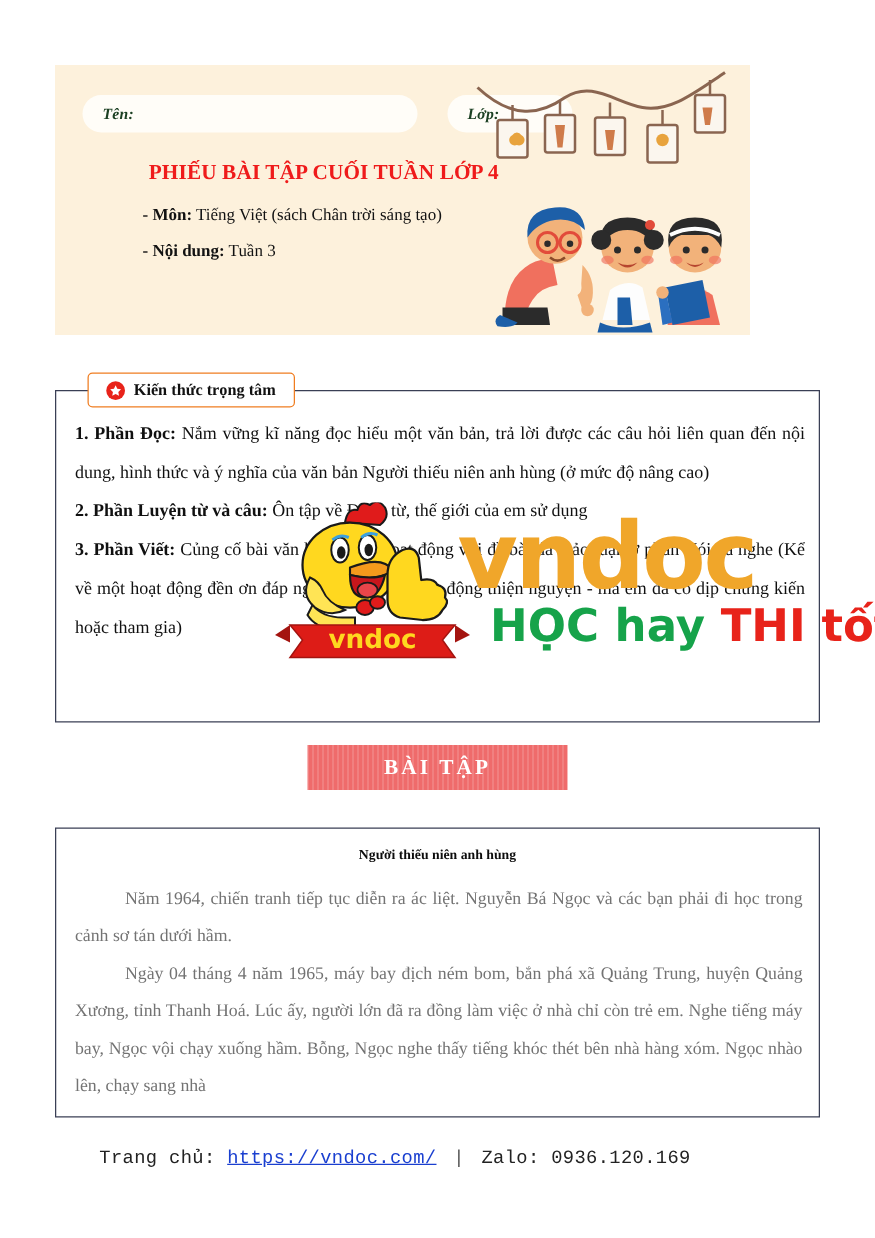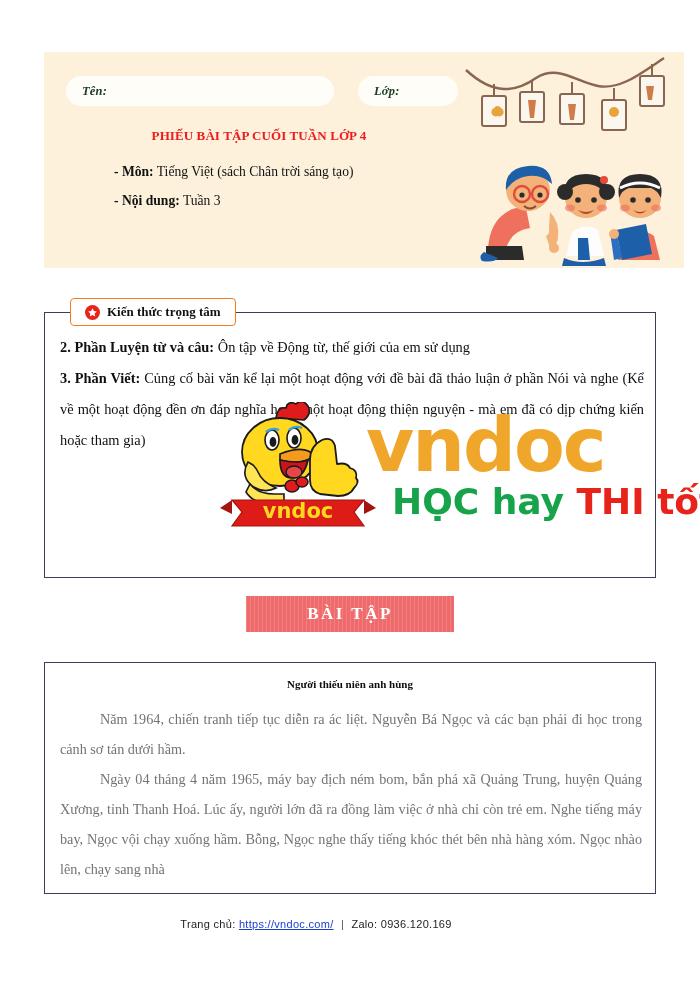--- a/index.html
+++ b/index.html
@@ -18,21 +18,21 @@
     width: 700px;
     height: 990px;
     background: #ffffff;
   }
 
   
   .header-panel {
     position: absolute;
     left: 44px;
     top: 52px;
-    width: 640px;
+    width: 556px;
     height: 216px;
     background: #fdf1dc;
     overflow: hidden;
   }
 
   .field-row {
     position: absolute;
     left: 22px;
     top: 24px;
     width: 570px;
@@ -60,21 +60,21 @@
   }
 
   .doc-title {
     position: absolute;
     left: 0;
     top: 76px;
     width: 430px;
     text-align: center;
     font-family: "Liberation Serif", serif;
     font-weight: bold;
-    font-size: 13px;
+    font-size: 17px;
     color: #ef1b1b;
     letter-spacing: .1px;
   }
 
   .meta-list {
     position: absolute;
     left: 70px;
     top: 112px;
     width: 400px;
   }
@@ -205,22 +205,22 @@
     text-indent: 40px;
   }
 
   
   .footer {
     position: absolute;
     left: 0;
     top: 918px;
     width: 632px;
     text-align: center;
-    font-family: Liberation Sans, sans-serif;
-    font-size: 11px;
+    font-family: Liberation Mono, monospace;
+    font-size: 15px;
     color: #222222;
     letter-spacing: .3px;
   }
   .footer a {
     color: #1a3fd0;
     text-decoration: underline;
   }
   .footer .sep { color: #555; padding: 0 4px; }
 
   
@@ -373,20 +373,23 @@
     <span class="star-badge">
       <svg width="11" height="11" viewBox="0 0 24 24">
         <path fill="#ffffff" d="M12 2.6l2.9 6.1 6.6.9-4.8 4.6 1.2 6.6L12 17.7 6.1 20.8l1.2-6.6L2.5 9.6l6.6-.9z"></path>
       </svg>
     </span>
     <span class="tab-text">Kiến thức trọng tâm</span>
   </div>
 
   <div class="kn-body">
     <p class="kn-p">
+      <b>1. Phần Đọc:</b><span> Nắm vững kĩ năng đọc hiểu một văn bản, trả lời được các câu hỏi liên quan đến nội dung, hình thức và ý nghĩa của văn bản Người thiếu niên anh hùng (ở mức độ nâng cao)</span>
+    </p>
+    <p class="kn-p">
       <b>2. Phần Luyện từ và câu:</b><span> Ôn tập về Động từ, thế giới của em sử dụng</span>
     </p>
     <p class="kn-p">
       <b>3. Phần Viết:</b><span> Củng cố bài văn kể lại một hoạt động với đề bài đã thảo luận ở phần Nói và nghe (Kể về một hoạt động đền ơn đáp nghĩa hoặc một hoạt động thiện nguyện - mà em đã có dịp chứng kiến hoặc tham gia)</span>
     </p>
   </div>
 
   <div class="baitap">
     <span class="baitap-text">BÀI TẬP</span>
   </div>

